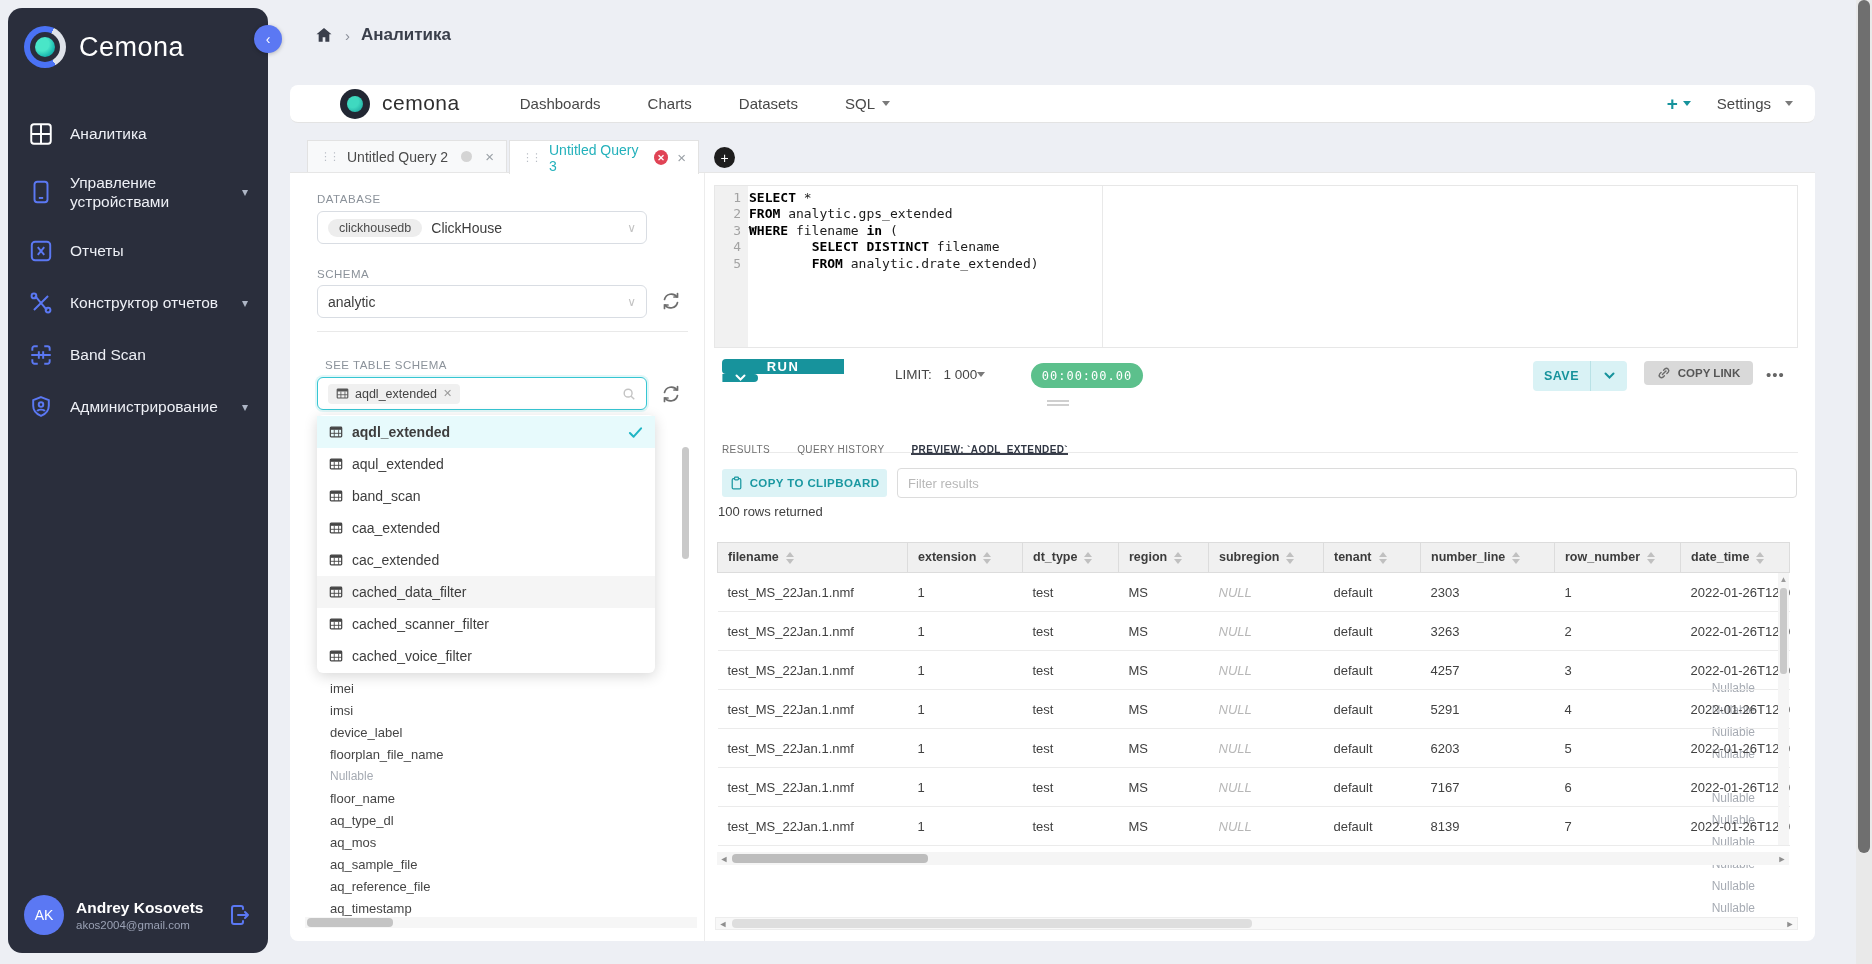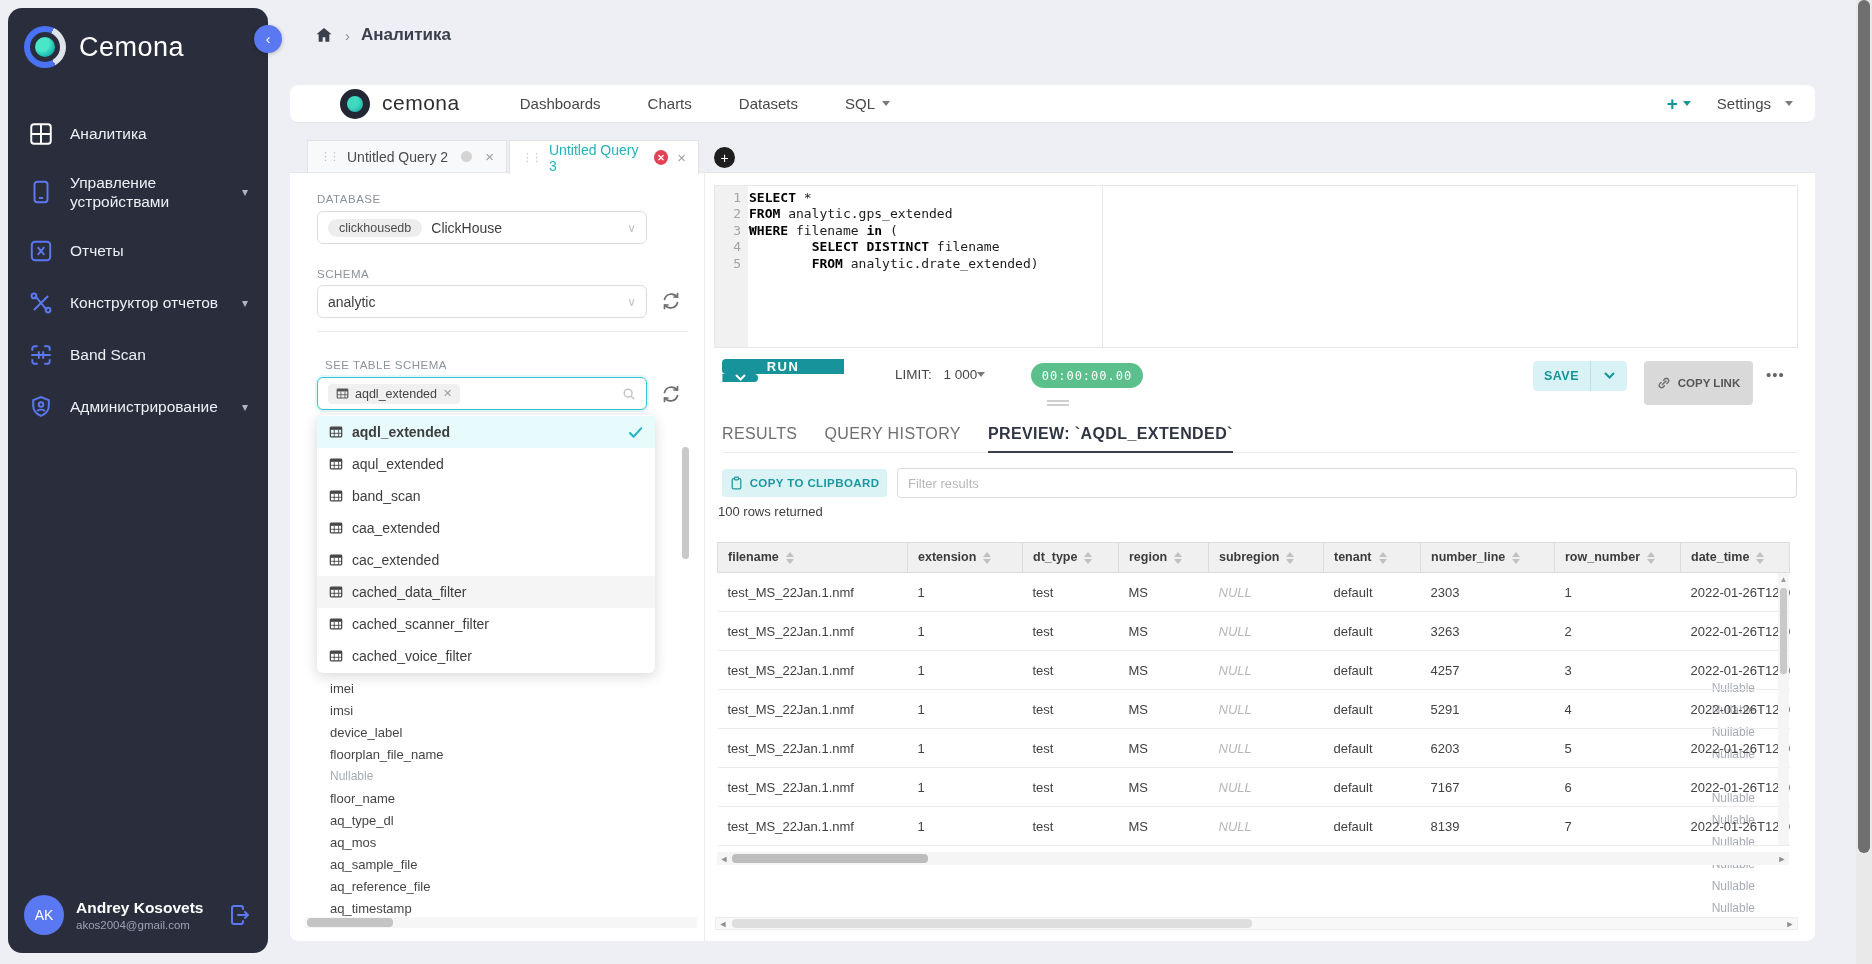--- a/index.html
+++ b/index.html
@@ -121,30 +121,30 @@
   .run-chev{width:35px;background:#17939c;border-radius:0 4px 4px 0;border-left:1px solid rgba(255,255,255,.4);
             display:flex;align-items:center;justify-content:center;color:#fff;}
   .limit{left:605px;top:194px;font-size:13.5px;color:#474747;display:flex;align-items:center;gap:0;}
   .timer{left:741px;top:190px;width:112px;height:25px;border-radius:13px;background:#5cc08c;color:#fff;
          font:12px "DejaVu Sans Mono",monospace;letter-spacing:1px;display:flex;align-items:center;justify-content:center;}
   .btn-save{left:1243px;top:188px;height:30px;display:flex;cursor:pointer;}
   .save-main{width:57px;background:#d9f2f5;border-radius:4px 0 0 4px;color:#17939c;font-size:12.5px;
              font-weight:700;letter-spacing:.5px;display:flex;align-items:center;justify-content:center;}
   .save-chev{width:36px;background:#d9f2f5;border-radius:0 4px 4px 0;border-left:1px solid #b9e2e6;
              display:flex;align-items:center;justify-content:center;color:#17939c;}
-  .btn-copylink{left:1354px;top:188px;width:109px;height:44px;background:#d9d9d9;border-radius:4px;
+  .btn-copylink{left:1354px;top:188px;width:109px;height:24px;background:#d9d9d9;border-radius:4px;
      display:flex;align-items:center;justify-content:center;gap:7px;color:#565656;font-size:11.5px;
      font-weight:700;cursor:pointer;}
   .dots{left:1476px;top:193px;font-size:15px;color:#666;letter-spacing:1px;cursor:pointer;}
   .drag-handle{left:757px;top:227px;width:22px;cursor:row-resize;}
   .drag-handle i{display:block;height:2px;background:#cfcfcf;margin-bottom:2px;}
 
   
   .rtabs{left:432px;top:252px;right:17px;height:27px;display:flex;gap:27px;border-bottom:1px solid #eaeaea;}
-  .rtab{font-size:16px;color:#6f6f6f;letter-spacing:.4px;padding-bottom:9px;cursor:pointer;white-space:nowrap;}
+  .rtab{font-size:10px;color:#6f6f6f;letter-spacing:.4px;padding-bottom:9px;cursor:pointer;white-space:nowrap;margin-top:19px;}
   .rtab.active{color:#2f3542;font-weight:700;border-bottom:2px solid #3a3f4b;margin-bottom:-1px;}
   .btn-clip{left:432px;top:296px;width:165px;height:28px;background:#dcf3f6;border-radius:3px;
      display:flex;align-items:center;justify-content:center;gap:7px;color:#1a98a1;font-size:11.5px;
      font-weight:700;letter-spacing:.4px;cursor:pointer;}
   .filter{left:607px;top:295px;width:900px;height:30px;box-sizing:border-box;border:1px solid #dcdcdc;
           border-radius:4px;padding:0 10px;font-size:13px;color:#444;font-family:"Liberation Sans",sans-serif;}
   .filter::placeholder{color:#b8b8b8;}
   .rowcount{left:428px;top:331px;font-size:13px;color:#414141;}
 
   table.grid{left:427px;top:369px;border-collapse:collapse;table-layout:fixed;width:1072px;

